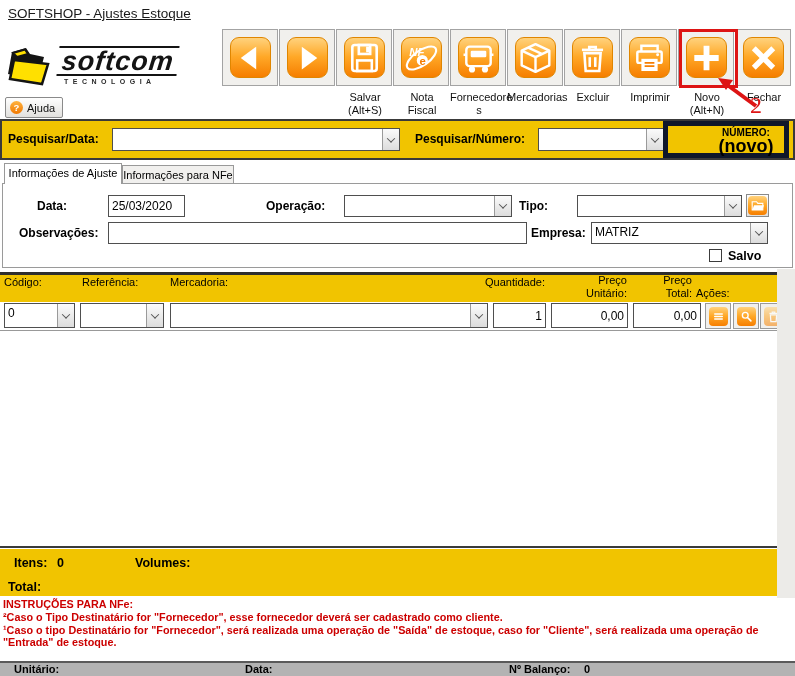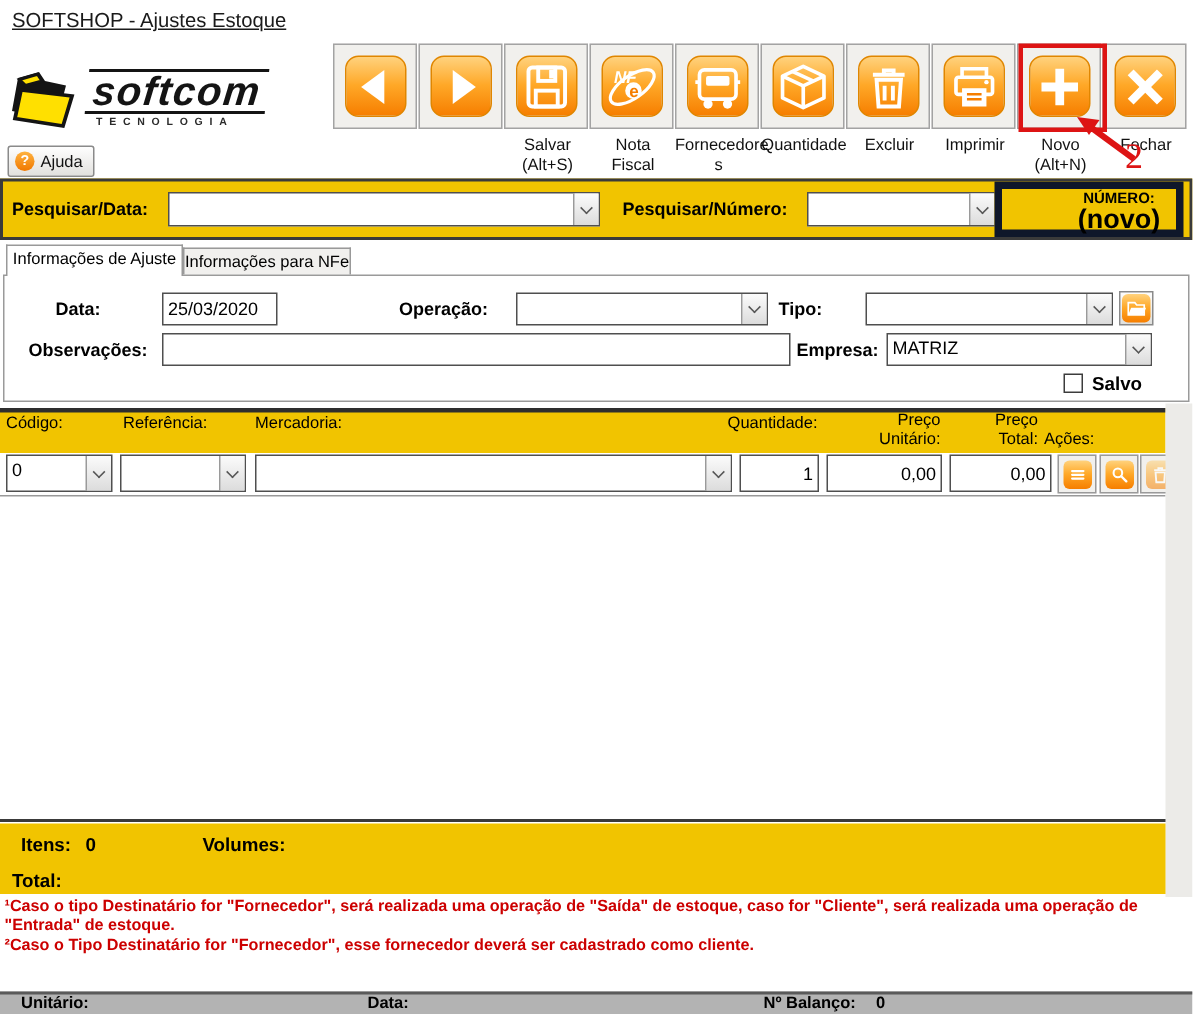--- a/index.html
+++ b/index.html
@@ -213,21 +213,21 @@
   </div>
 <div class="tb-label" style="left:393px">
     <div>Nota</div>
     <div>Fiscal</div>
   </div>
 <div class="tb-label" style="left:450px">
     <div>Fornecedore</div>
     <div>s</div>
   </div>
 <div class="tb-label" style="left:507px">
-    <div>Quantidade</div>
+    <div>Mercadorias</div>
   </div>
 <div class="tb-label" style="left:564px">
     <div>Excluir</div>
   </div>
 <div class="tb-label" style="left:621px">
     <div>Imprimir</div>
   </div>
 <div class="tb-label" style="left:678px">
     <div>Novo</div>
     <div>(Alt+N)</div>
@@ -375,21 +375,22 @@
 <div class="abs" id="right-strip"></div>
 
 <div class="abs" id="footer-sep"></div>
 <div class="abs" id="footer"></div>
 <div class="foot-lbl" style="left:14px;top:556px">Itens:</div>
 <div class="foot-lbl" style="left:57px;top:556px">0</div>
 <div class="foot-lbl" style="left:135px;top:556px">Volumes:</div>
 <div class="foot-lbl" style="left:8px;top:580px">Total:</div>
 
 <div class="abs" id="instructions">
+  <div>INSTRUÇÕES PARA NFe:</div>
+  <div>²Caso o Tipo Destinatário for "Fornecedor", esse fornecedor deverá ser cadastrado como cliente.</div>
   <div>¹Caso o tipo Destinatário for "Fornecedor", será realizada uma operação de "Saída" de estoque, caso for "Cliente", será realizada uma operação de "Entrada" de estoque.</div>
-  <div>²Caso o Tipo Destinatário for "Fornecedor", esse fornecedor deverá ser cadastrado como cliente.</div>
 </div>
 
 <div class="abs" id="status-bar"></div>
 <div class="st-lbl" style="left:14px">Unitário:</div>
 <div class="st-lbl" style="left:245px">Data:</div>
 <div class="st-lbl" style="left:509px">Nº Balanço:</div>
 <div class="st-lbl" style="left:584px">0</div>
 
 </body></html>

